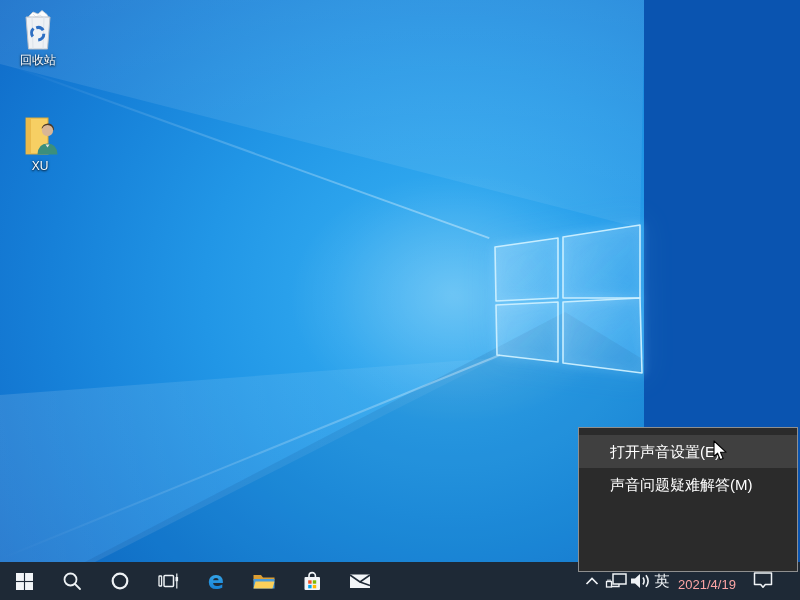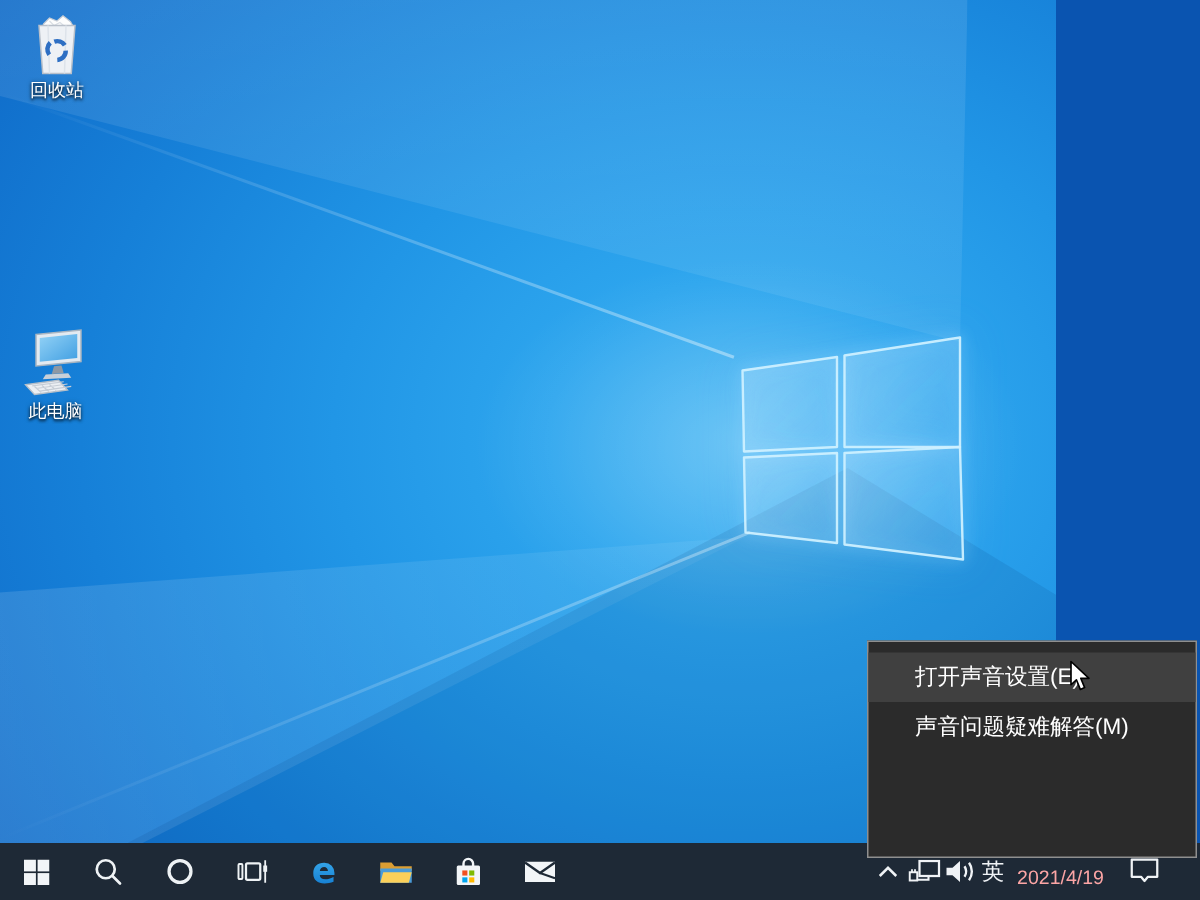--- a/index.html
+++ b/index.html
@@ -3,21 +3,21 @@
 <meta charset="utf-8">
 <style>
   html,body{margin:0;padding:0;}
   .screen{
     position:relative; width:800px; height:600px; overflow:hidden;
     font-family:"Liberation Sans","DejaVu Sans",sans-serif;
     background:#0a54b0;
   }
   
   .desktop{
-    position:absolute; left:0; top:0; width:704px; height:562px;
+    position:absolute; left:0; top:0; width:644px; height:562px;
     background:
       radial-gradient(ellipse 42% 36% at 71% 53%, rgba(255,255,255,0.20), rgba(255,255,255,0) 62%),
       radial-gradient(120% 125% at 70% 52%,
         #49b7f3 0%, #2ea6ee 15%, #2196e6 32%, #1680d8 52%,
         #0f6ac8 72%, #0b5bba 88%, #0a54b0 100%);
   }
   .wedge{position:absolute; inset:0; pointer-events:none;}
   .wedge-topleft{
     clip-path:polygon(0 0, 645px 0, 640px 228px, 0 64px);
     background:linear-gradient(to bottom, rgba(255,255,255,0.10), rgba(255,255,255,0.02));
@@ -117,38 +117,32 @@
         <path d="M11,10 L12,42 M23,10 L22,42" stroke="#dde3ea" stroke-width="1" fill="none"></path>
         <g stroke="#2e6fc3" stroke-width="3" fill="none">
           <path d="M11.8,29.5 A6,6 0 0 1 12.5,21.5"></path>
           <path d="M15.2,20.8 A6,6 0 0 1 22.2,23.2"></path>
           <path d="M22.8,26.8 A6,6 0 0 1 17.2,33"></path>
         </g>
       </svg>
       <div class="dicon-label">回收站</div>
     </div>
 
-
-    <div class="dicon dicon-pc">
-      <svg width="44" height="48" viewBox="0 0 44 48">
-        <defs>
-          <linearGradient id="scr" x1="0" y1="0" x2="1" y2="1">
-            <stop offset="0" stop-color="#93d2f6"></stop>
-            <stop offset="1" stop-color="#419fe2"></stop>
-          </linearGradient>
-        </defs>
-        <polygon points="9,6 39,3 39,24 9,27" fill="#e3eaf1" stroke="#a9b5c1" stroke-width="1"></polygon>
-        <polygon points="11.5,8.3 36.5,5.7 36.5,21.6 11.5,24.2" fill="url(#scr)"></polygon>
-        <polygon points="21,27.2 26,26.7 27.5,31.8 19.5,32.3" fill="#8d98a4"></polygon>
-        <polygon points="15.5,32.6 30.5,31.8 32.5,34.8 13.5,35.8" fill="#c7cfd8"></polygon>
-        <polygon points="2,39.5 24,36.5 30,43 8,46" fill="#eceff3" stroke="#b6bfc9" stroke-width="0.9"></polygon>
-        <path d="M6.5,40.3 l21,-2.8 M9,42 l21,-3 M11.5,43.8 l21,-3.2 M8,40.7 l4.5,4 M13,40 l4.5,4 M18,39.3 l4.5,4" stroke="#c6cdd6" stroke-width="0.8" fill="none"></path>
-      </svg>
-      <div class="dicon-label">此电脑</div>
-    </div>
+    <div class="dicon dicon-xu">
+      <svg width="40" height="44" viewBox="0 0 40 44">
+        <rect x="6" y="5" width="22" height="36" fill="#f7cf63" stroke="#d8a93c" stroke-width="1"></rect>
+        <rect x="6" y="5" width="5" height="36" fill="#eaba4b"></rect>
+        <path d="M21.5,15.5 a6.5,6.5 0 0 1 12,-1.5 q0.8,1.8 0.2,3.6 l-2.2,-1.1 q-4,-3.6 -8,-1.2 z" fill="#4b3a2a"></path>
+        <circle cx="27.5" cy="17.5" r="5.6" fill="#d9b696"></circle>
+        <path d="M17.5,41.5 q0.5,-11 10,-11 q9.5,0 10,11 z" fill="#3c8f7c"></path>
+        <path d="M25.5,31.5 l2,3 2,-3 z" fill="#e8e2d8"></path>
+      </svg>
+      <div class="dicon-label">XU</div>
+    </div>
+
   </div>
 
   <div class="taskbar">
     <div class="tb-buttons">
 
       <div class="tb-btn">
         <svg width="17" height="17" viewBox="0 0 18 18">
           <g fill="#f2f5f8">
             <rect x="0" y="0" width="8.4" height="8.4"></rect>
               <rect x="9.6" y="0" width="8.4" height="8.4"></rect>

